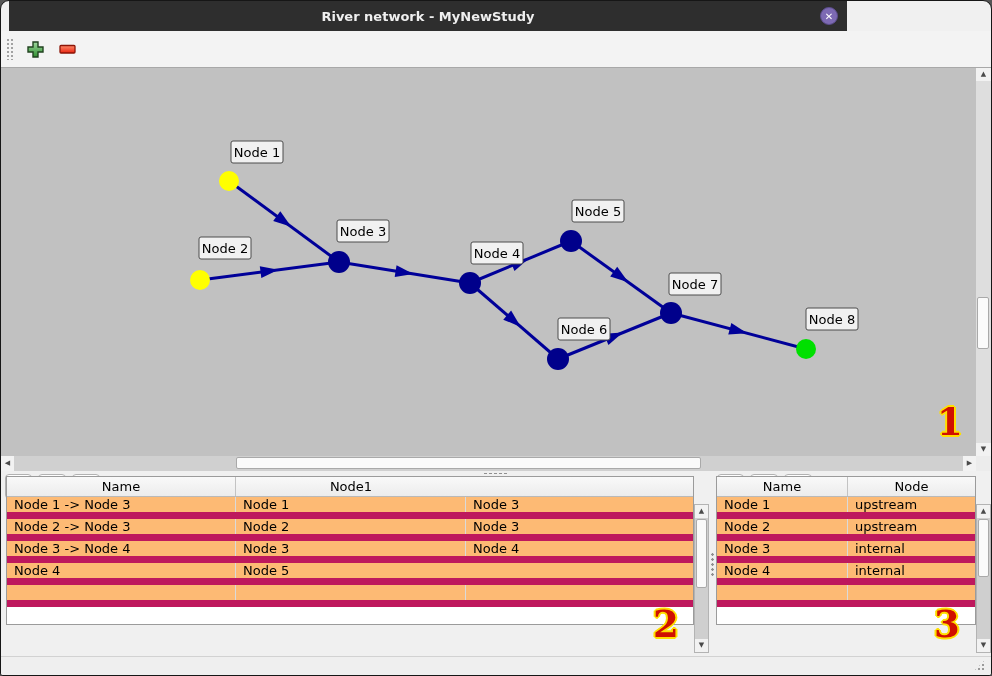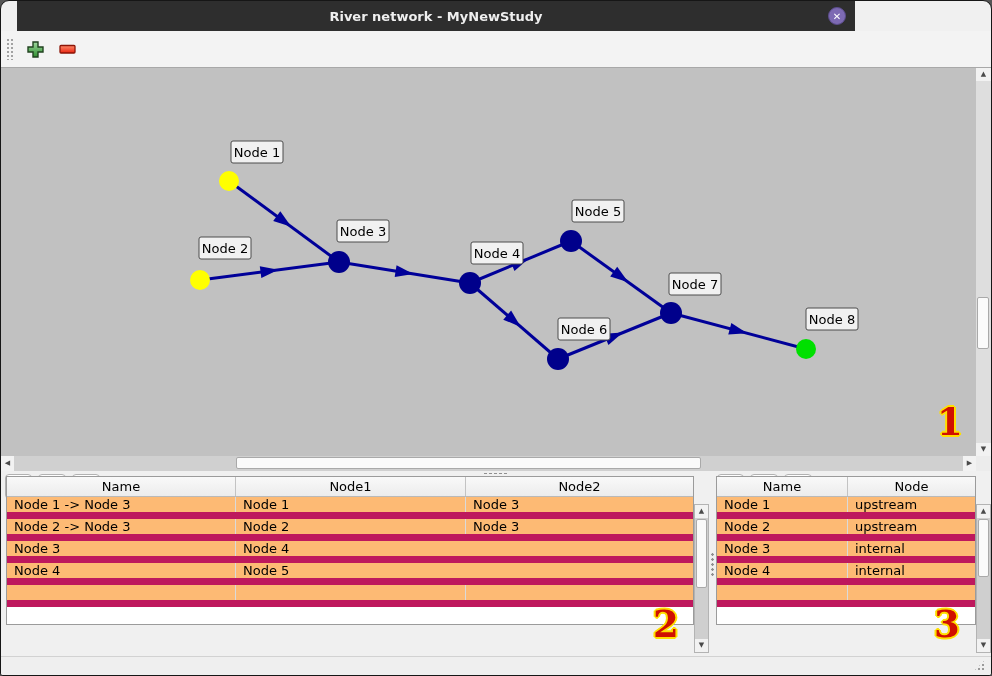--- a/index.html
+++ b/index.html
@@ -3,21 +3,21 @@
 <meta charset="utf-8">
 <style>
   * { box-sizing: border-box; margin: 0; padding: 0; }
   html,body { width: 992px; height: 676px; background: #555; }
   body { font-family: "DejaVu Sans", "Liberation Sans", sans-serif; font-size: 13px; color:#000; }
 
   .window { position: relative; width: 992px; height: 676px; background: #f0f0f0;
             border: 1px solid #161616; border-radius: 9px 9px 3px 3px; overflow: hidden; }
 
   
-  .titlebar { position:absolute; left:16px; top:0; width:838px; height:30px; background:#2e2e2e;
+  .titlebar { position:absolute; left:8px; top:0; width:838px; height:30px; background:#2e2e2e;
               display:flex; align-items:center; justify-content:center; }
   .title-text { color:#efefef; font-weight:bold; font-size:13px; }
   .close-btn { position:absolute; right:9px; top:6px; width:18px; height:18px; border-radius:50%;
                background:#7d6ab3; border:1px solid #5c4d8c; color:#fff; font-size:10px; font-weight:bold;
                display:flex; align-items:center; justify-content:center; cursor:default; }
 
   
   .toolbar { position:absolute; left:0; top:30px; width:990px; height:37px; background:#f3f3f3;
              border-bottom:1px solid #a8a8a8; display:flex; align-items:center; padding-left:5px; }
   .tb-handle { width:8px; height:22px; margin-right:8px;
@@ -207,33 +207,33 @@
       <span>▲</span>
     </div>
   <div class="mini-btn" style="left:783px;">
       <span>▼</span>
     </div>
 
   <div class="dtable links-table">
       <div class="trow thead">
         <div class="tcell">Name</div>
         <div class="tcell">Node1</div>
-        <div class="tcell">Node2</div>
       </div>
       <div class="trow">
         <div class="tcell">Node 1 -&gt; Node 3</div>
         <div class="tcell">Node 1</div>
         <div class="tcell">Node 3</div>
       </div>
       <div class="trow">
         <div class="tcell">Node 2 -&gt; Node 3</div>
         <div class="tcell">Node 2</div>
         <div class="tcell">Node 3</div>
       </div>
       <div class="trow">
+        <div class="tcell">Node 3 -&gt; Node 4</div>
         <div class="tcell">Node 3</div>
         <div class="tcell">Node 4</div>
       </div>
       <div class="trow">
         <div class="tcell">Node 4</div>
         <div class="tcell">Node 5</div>
       </div>
       <div class="trow">
         <div class="tcell"></div>
         <div class="tcell"></div>

